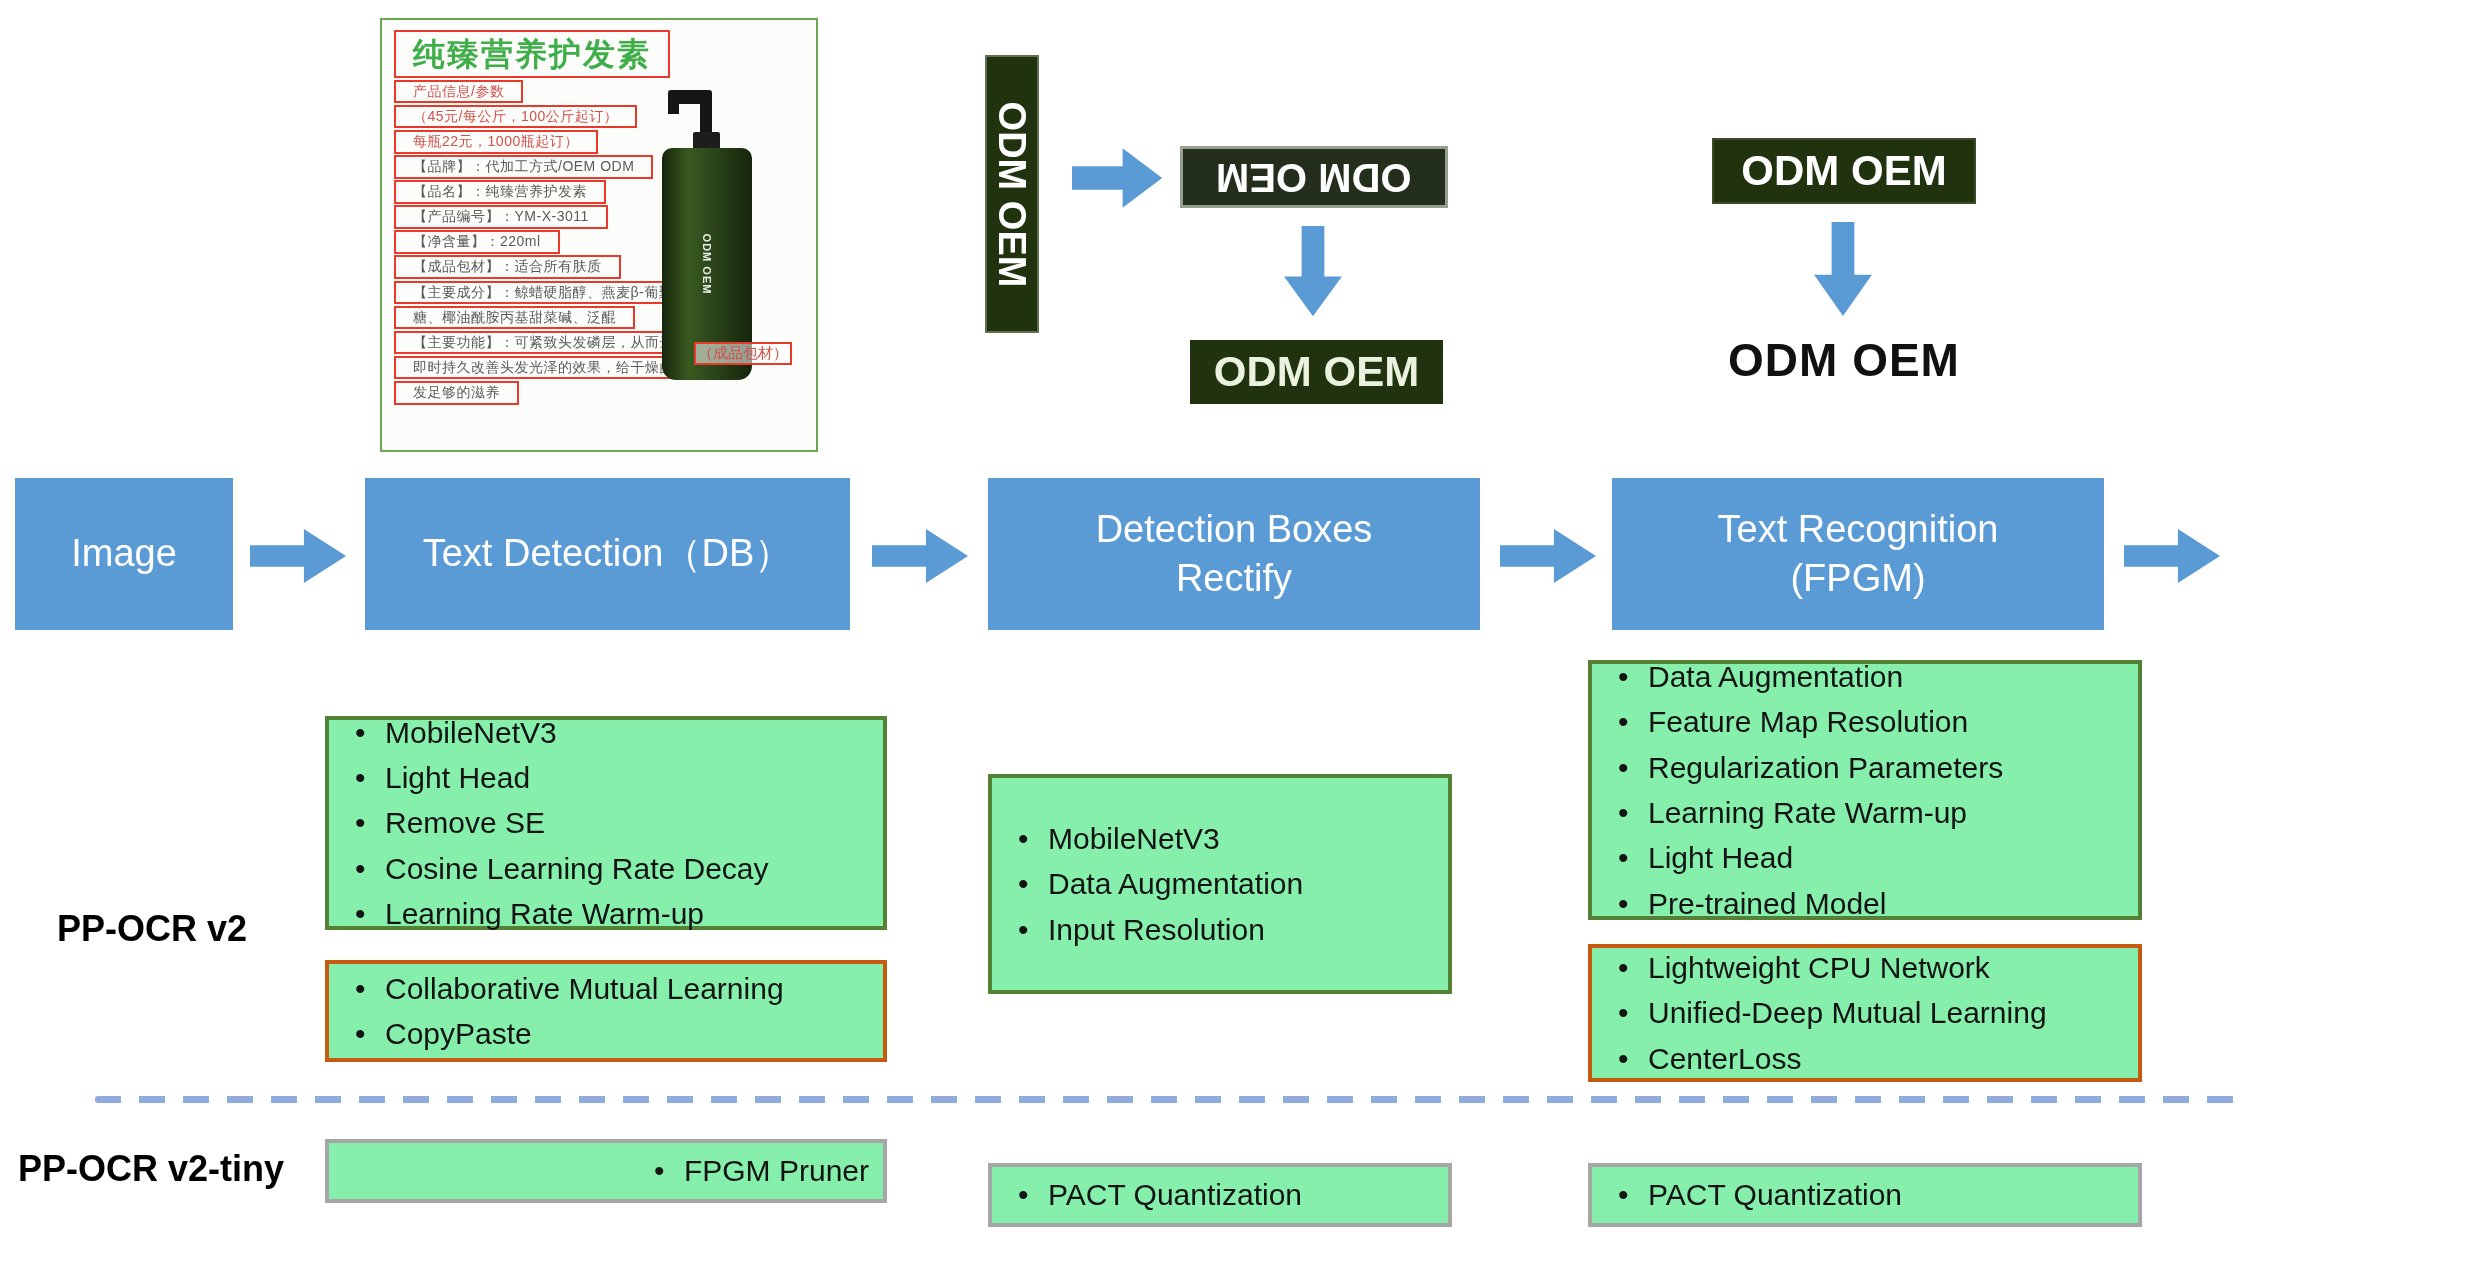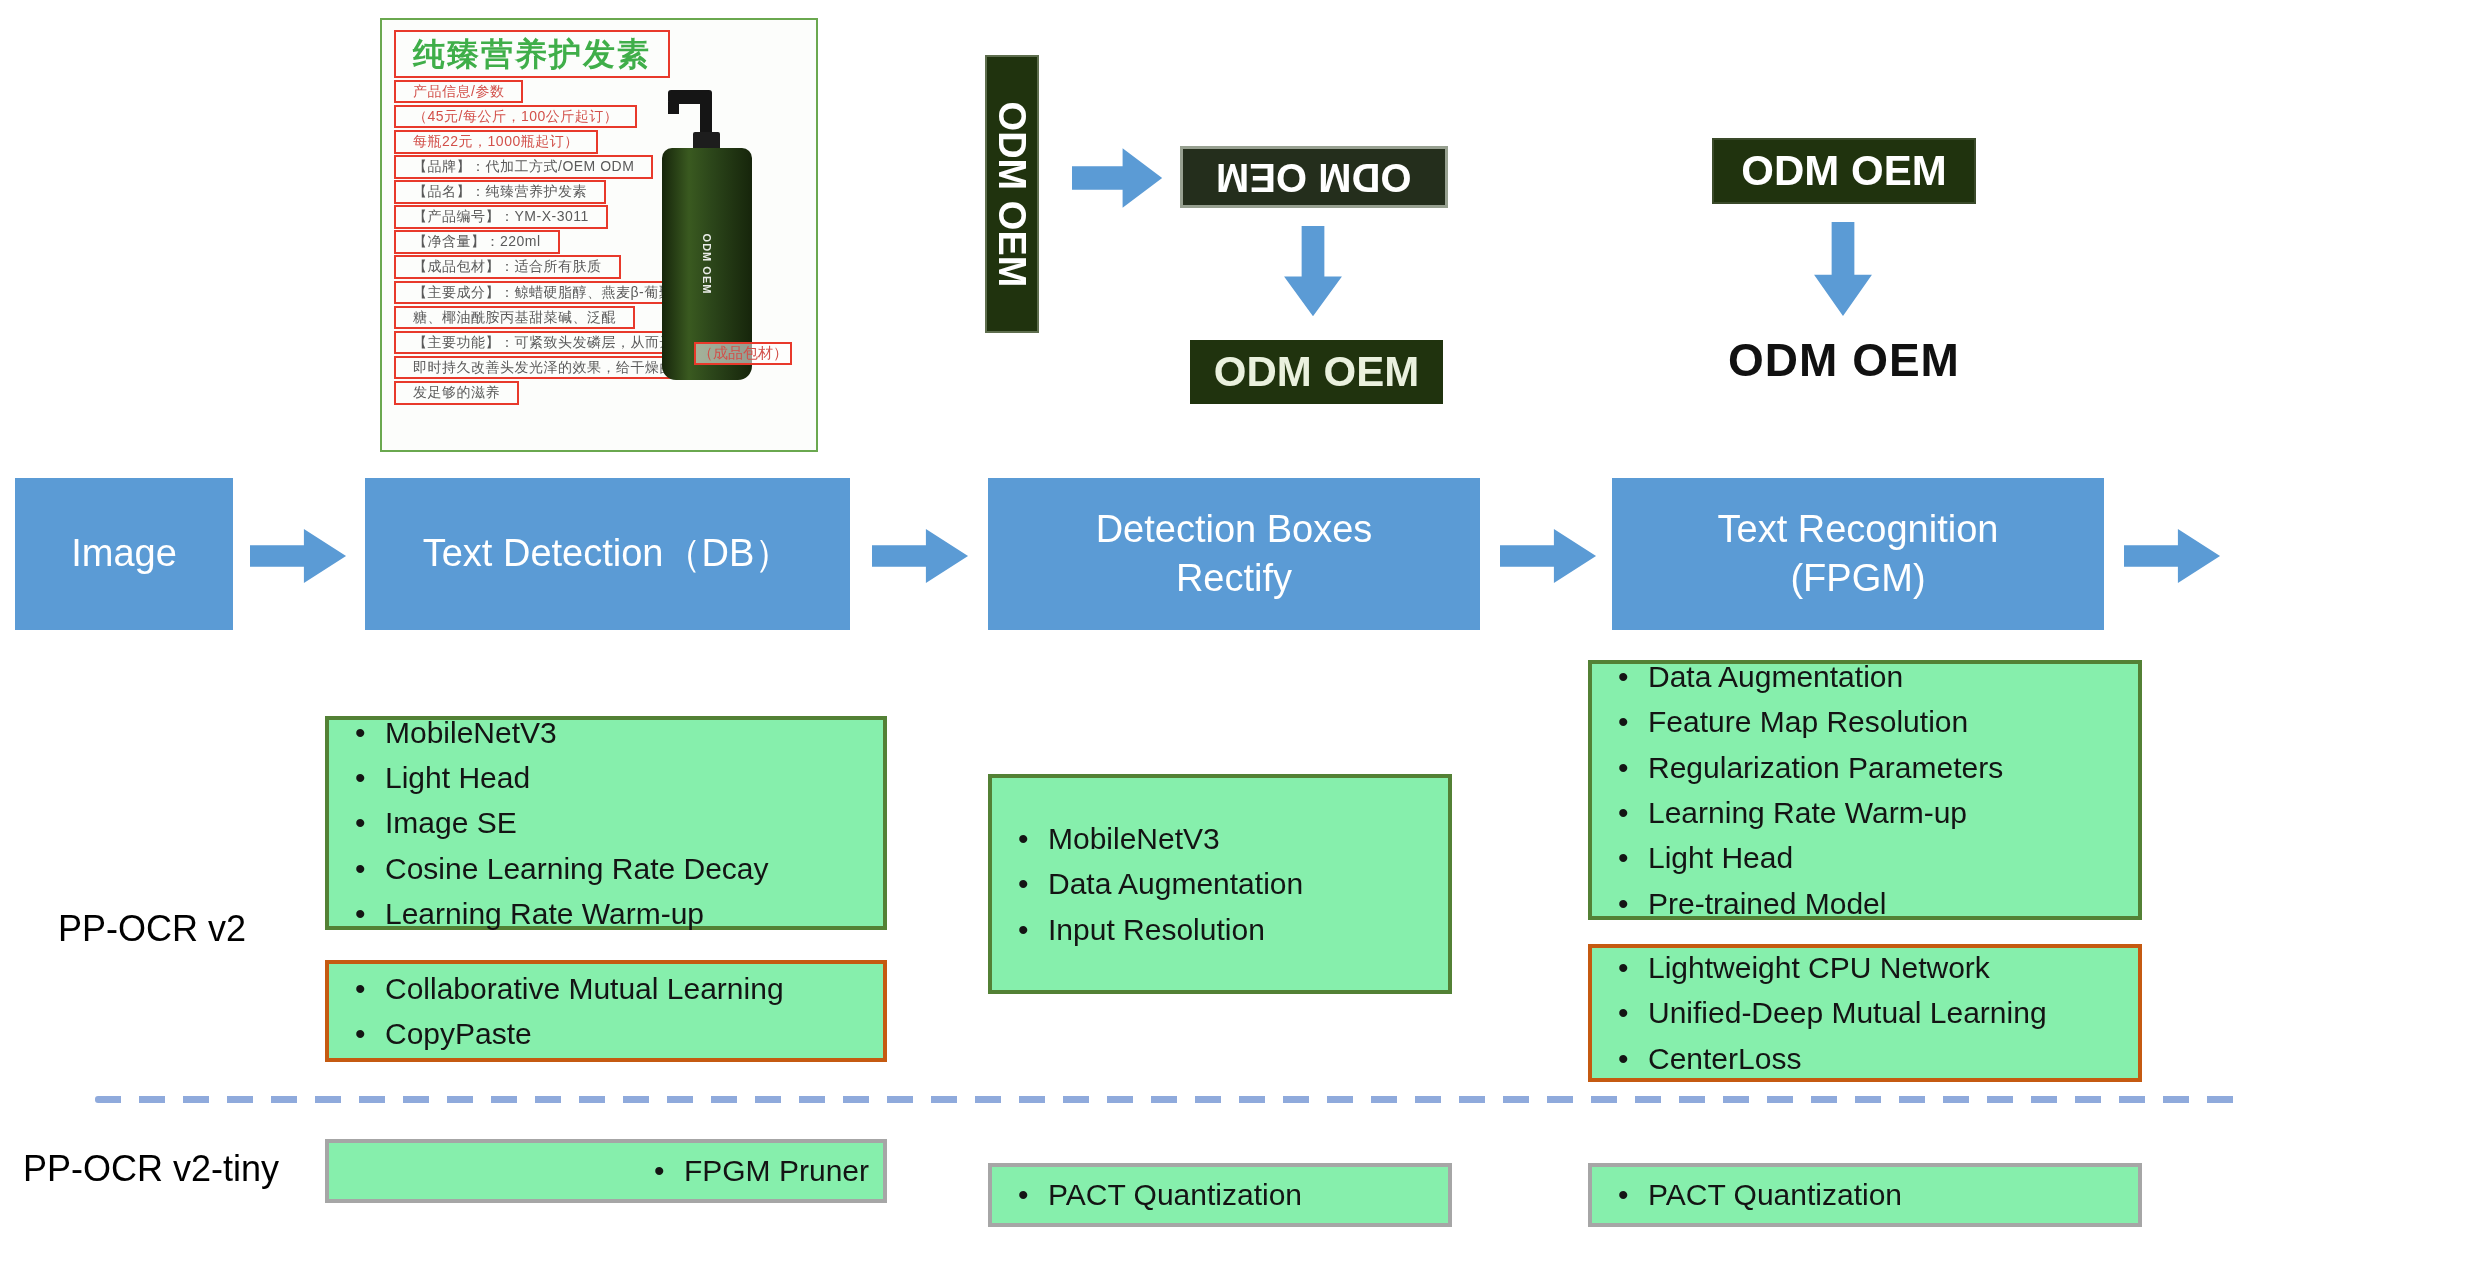--- a/index.html
+++ b/index.html
@@ -52,21 +52,21 @@
   .gray   { border:4px solid #A6A6A6; }
   .det-green  { left:325px;  top:716px;  width:562px; height:214px; }
   .det-orange { left:325px;  top:960px;  width:562px; height:102px; }
   .rect-green { left:988px;  top:774px;  width:464px; height:220px; }
   .rec-green  { left:1588px; top:660px;  width:554px; height:260px; }
   .rec-orange { left:1588px; top:944px;  width:554px; height:138px; }
   .tiny-det   { left:325px;  top:1139px; width:562px; height:64px;align-items:flex-end; }
   .tiny-rect  { left:988px;  top:1163px; width:464px; height:64px; }
   .tiny-rec   { left:1588px; top:1163px; width:554px; height:64px; }
 
-  .row-label { position:absolute; font-weight:normal; color:#000000; text-align:center;
+  .row-label { position:absolute; font-weight:bold; color:#000000; text-align:center;
                font-size:36px; line-height:1.15; }
   .label-v2   { left:38px; top:908px;  width:228px; }
   .label-tiny { left:16px; top:1148px; width:270px; }
 
   .divider { position:absolute; left:95px; top:1096px; width:2142px; height:7px;
              background:repeating-linear-gradient(90deg,#8FAADC 0 26px, transparent 26px 44px);
              border-radius:3px; }
 
   
   .product-card { position:absolute; left:380px; top:18px; width:438px; height:434px;
@@ -164,21 +164,21 @@
     </svg>
   <div class="stage stage-recognition">Text Recognition (FPGM)</div>
   <svg class="block-arrow fa4" viewBox="0 0 100 60" preserveAspectRatio="none">
       <polygon points="0,19 55,19 55,2 98,30 55,58 55,41 0,41"></polygon>
     </svg>
 
   <div class="row-label label-v2">PP-OCR v2</div>
   <ul class="feature-box green det-green">
       <li>MobileNetV3</li>
       <li>Light Head</li>
-      <li>Image SE</li>
+      <li>Remove SE</li>
       <li>Cosine Learning Rate Decay</li>
       <li>Learning Rate Warm-up</li>
     </ul>
   <ul class="feature-box orange det-orange">
       <li>Collaborative Mutual Learning</li>
       <li>CopyPaste</li>
     </ul>
   <ul class="feature-box green rect-green">
       <li>MobileNetV3</li>
       <li>Data Augmentation</li>

